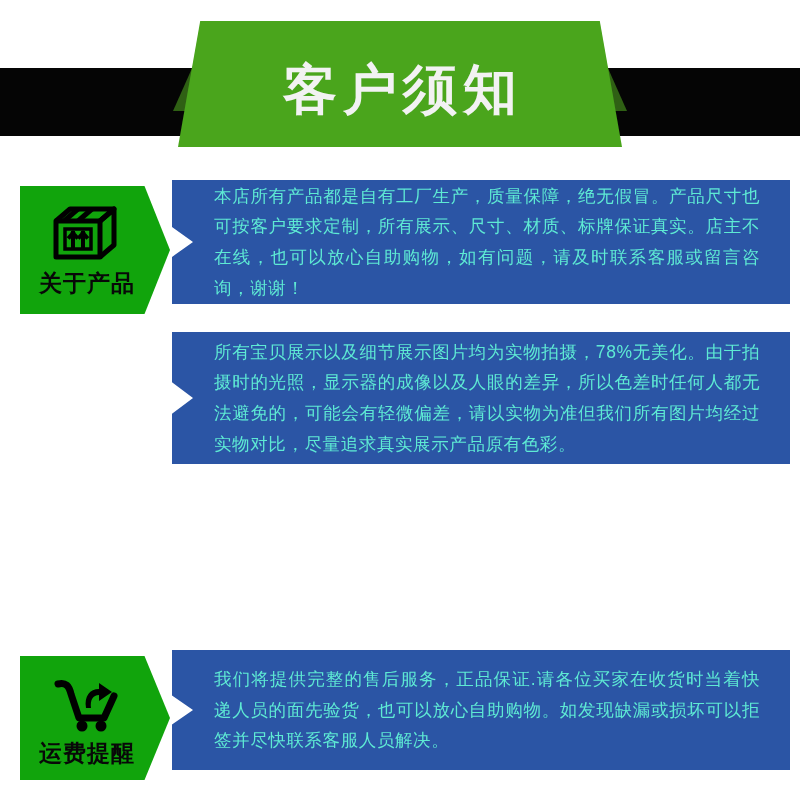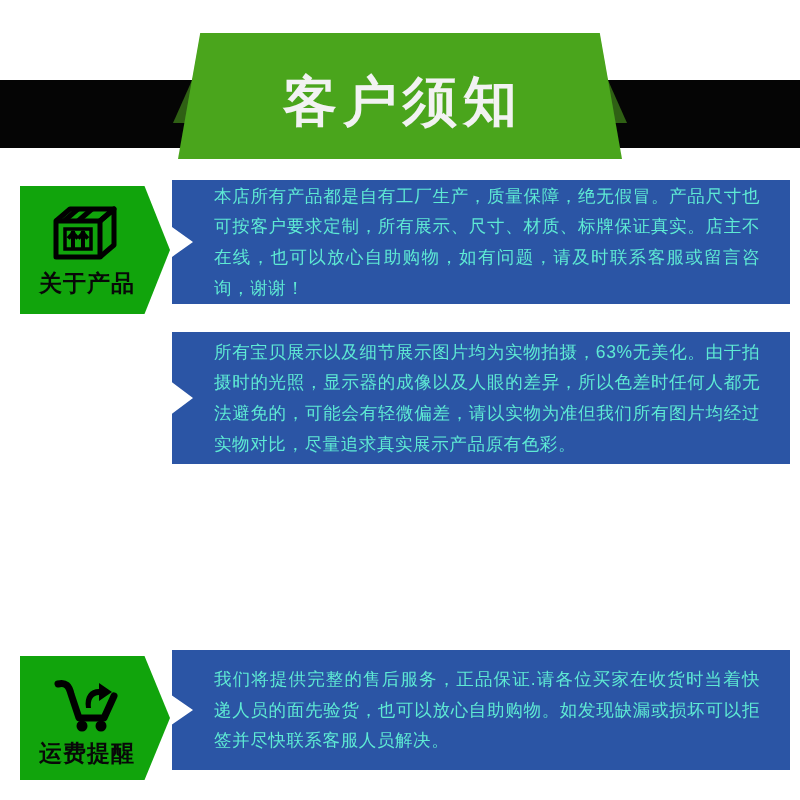--- a/index.html
+++ b/index.html
@@ -21,21 +21,20 @@
     background: #ffffff;
   }
 
   
   #header {
     position: absolute;
     left: 0;
     top: 0;
     width: 800px;
     height: 160px;
-    margin-top: 12px;
   }
   #header-black-bar {
     position: absolute;
     left: 0;
     top: 68px;
     width: 800px;
     height: 68px;
     background: #050505;
   }
   #banner-fold-left {
@@ -183,21 +182,21 @@
       </div>
       <div class="tag-label">关于产品</div>
     </div>
     <div class="panel">
       <div class="panel-text">本店所有产品都是自有工厂生产，质量保障，绝无假冒。产品尺寸也可按客户要求定制，所有展示、尺寸、材质、标牌保证真实。店主不在线，也可以放心自助购物，如有问题，请及时联系客服或留言咨询，谢谢！</div>
     </div>
   </div>
 
   <div class="row" id="row-color">
     <div class="panel">
-      <div class="panel-text">所有宝贝展示以及细节展示图片均为实物拍摄，63%无美化。由于拍摄时的光照，显示器的成像以及人眼的差异，所以色差时任何人都无法避免的，可能会有轻微偏差，请以实物为准但我们所有图片均经过实物对比，尽量追求真实展示产品原有色彩。</div>
+      <div class="panel-text">所有宝贝展示以及细节展示图片均为实物拍摄，78%无美化。由于拍摄时的光照，显示器的成像以及人眼的差异，所以色差时任何人都无法避免的，可能会有轻微偏差，请以实物为准但我们所有图片均经过实物对比，尽量追求真实展示产品原有色彩。</div>
     </div>
   </div>
 
   <div class="row" id="row-shipping">
   </div>
 
   <div class="row" id="row-return">
     <div class="tag">
       <div class="tag-icon">
         <svg width="74" height="58" viewBox="0 0 74 58" xmlns="http://www.w3.org/2000/svg">

